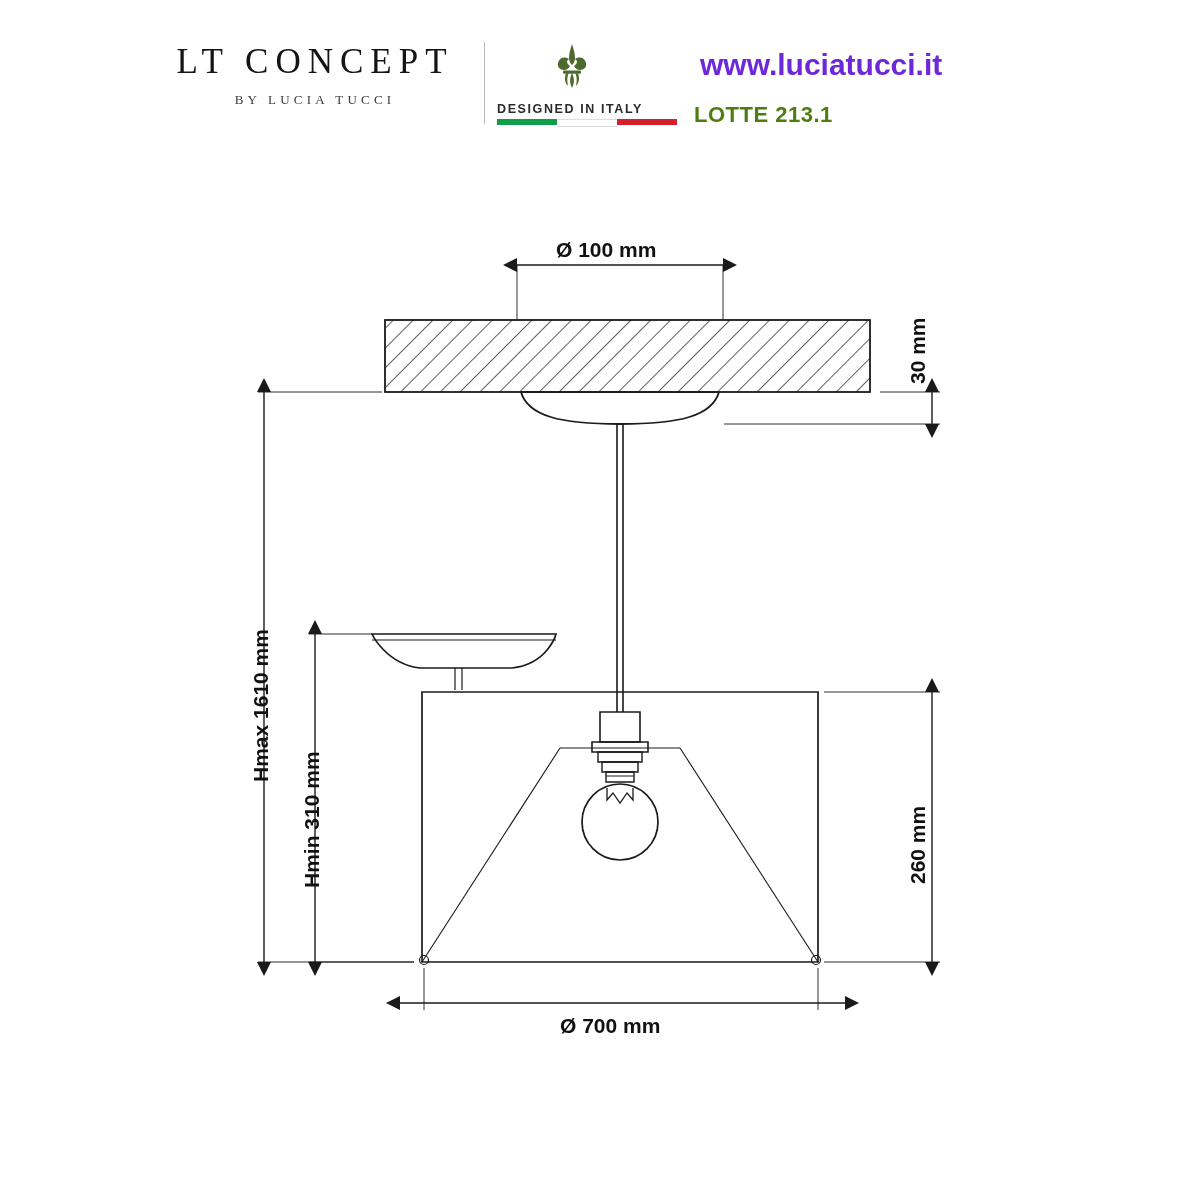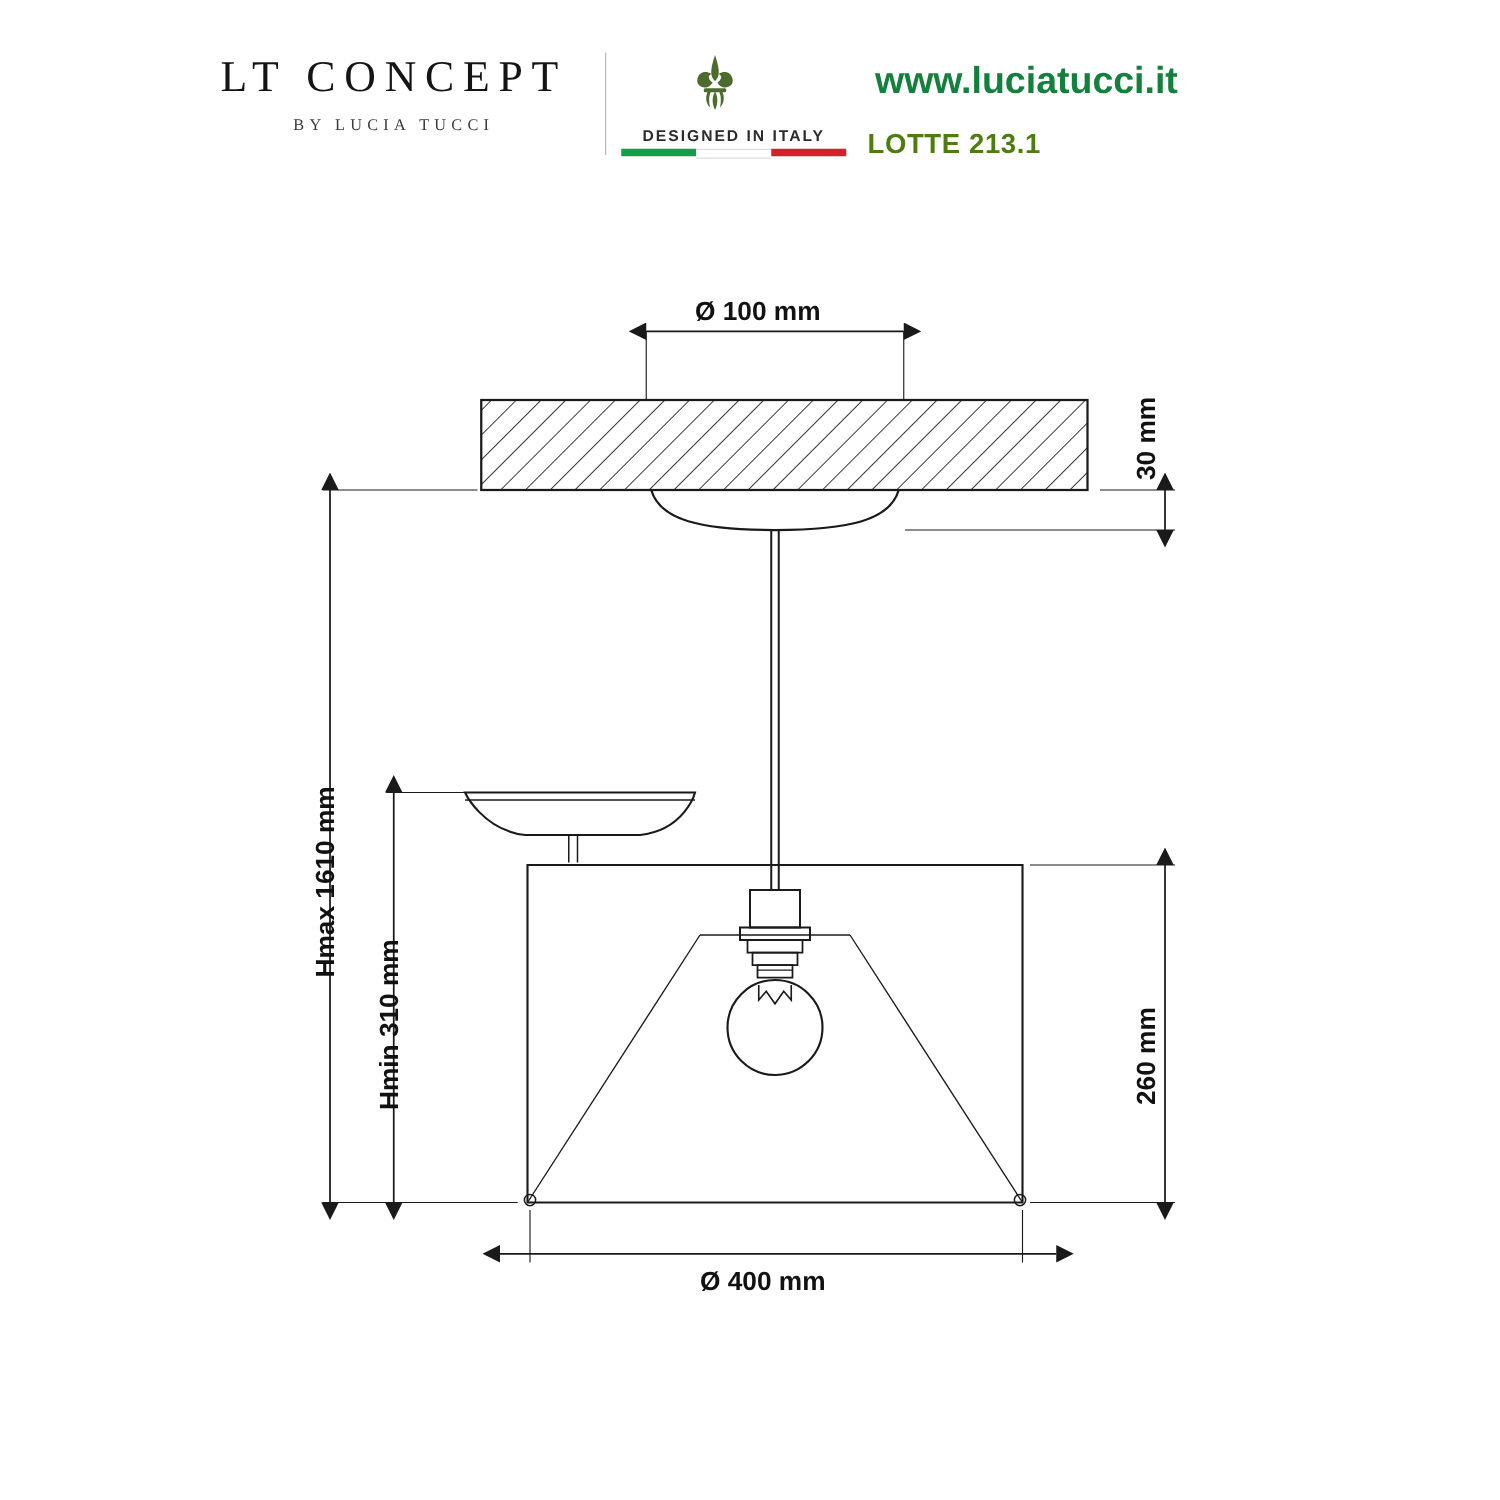--- a/index.html
+++ b/index.html
@@ -74,41 +74,40 @@
     position: absolute;
     left: 497px;
     top: 82px;
     width: 180px;
   }
   .italy-text {
     font-size: 12.5px;
     font-weight: bold;
     letter-spacing: 1.6px;
     color: #2b2b2b;
-    text-align: center;
     white-space: nowrap;
   }
   .flag {
     margin-top: 3px;
     width: 180px;
     height: 6px;
     display: flex;
   }
   .flag span { display: block; height: 100%; }
   .flag .g { flex: 1; }
   .flag .w { flex: 1; }
   .flag .r { flex: 1; }
 
   .site-url {
     position: absolute;
     left: 700px;
     top: 28px;
     font-size: 30px;
     font-weight: bold;
-    color: #15803d;
+    color: #6d28d9;
     letter-spacing: 0px;
     white-space: nowrap;
   }
   .model-name {
     position: absolute;
     left: 694px;
     top: 82px;
     font-size: 22px;
     font-weight: bold;
     color: #4d7c0f;
@@ -252,16 +251,16 @@
     <div class="dim-label" style="left:556px; top:238px;">Ø 100 mm</div>
 
     <div class="dim-label vert" style="left:906px; top:384px;">30 mm</div>
 
     <div class="dim-label vert" style="left:249px; top:782px;">Hmax 1610 mm</div>
 
     <div class="dim-label vert" style="left:300px; top:888px;">Hmin 310 mm</div>
 
     <div class="dim-label vert" style="left:906px; top:884px;">260 mm</div>
 
-    <div class="dim-label" style="left:560px; top:1014px;">Ø 400 mm</div>
+    <div class="dim-label" style="left:560px; top:1014px;">Ø 700 mm</div>
 
   </div>
 </div>
 
 </body></html>

